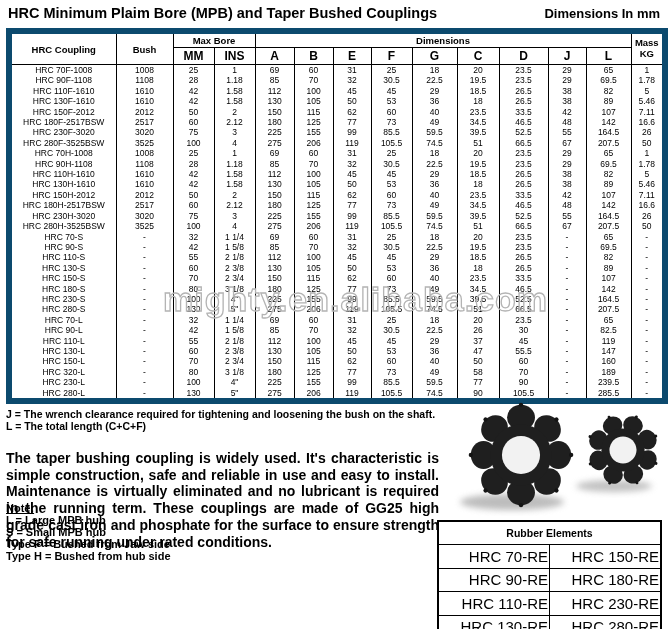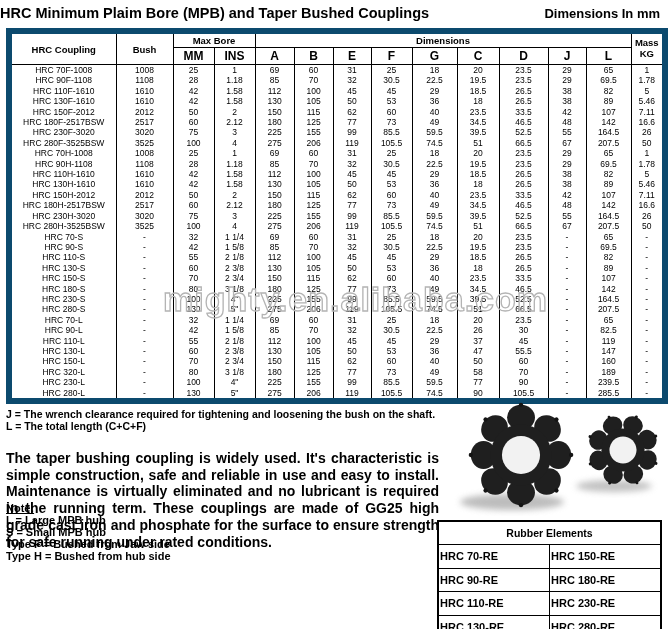--- a/index.html
+++ b/index.html
@@ -1,21 +1,21 @@
 <!DOCTYPE html>
 <html><head>
 <meta charset="utf-8">
 <style>
   html,body{margin:0;padding:0;background:#fff;}
   .page{position:relative;width:668px;height:629px;background:#ffffff;
         font-family:"Liberation Sans",sans-serif;color:#000;overflow:hidden;}
 
   
   .title-row{display:flex;justify-content:space-between;align-items:center;
-             padding:5px 8px 0 0;}
+             padding:5px 8px 0 8px;}
   .doc-title{font-size:14.5px;font-weight:bold;white-space:nowrap;}
   .doc-units{font-size:13px;font-weight:bold;white-space:nowrap;}
 
   
   table.main{border-collapse:collapse;table-layout:fixed;margin:7px 0 0 6px;
              width:656px;border:6px solid #0c4a6e;}
   table.main th{border:1px solid #000;font-weight:bold;padding:0;text-align:center;
                 font-size:9.5px;overflow:hidden;white-space:nowrap;}
   table.main thead tr.grp th{height:13px;}
   table.main thead tr.sub th{height:16px;font-size:12px;}
@@ -33,22 +33,22 @@
   
   .note-block{position:absolute;left:6px;top:502px;font-size:11px;font-weight:bold;
               line-height:12px;}
   .note-title{text-decoration:underline;}
 
   
   table.rubber{position:absolute;left:437px;top:520px;border-collapse:collapse;
                table-layout:fixed;width:225px;border:2px solid #000;}
   table.rubber th{border:1px solid #000;height:20px;font-size:10.5px;font-weight:bold;
                   text-align:center;}
-  table.rubber td{border:1px solid #000;height:20.5px;font-size:11px;font-weight:bold;
-                  text-align:left;}
+  table.rubber td{border:1px solid #000;height:20.5px;font-size:15px;font-weight:normal;
+                  text-align:right;}
 
   
   .photo{position:absolute;left:436px;top:398px;width:232px;height:118px;}
 
   
   .watermark{position:absolute;left:116px;top:280px;font-size:34px;font-weight:bold;
              letter-spacing:1px;white-space:nowrap;color:rgba(165,165,165,0.45);
              pointer-events:none;z-index:5;padding-left:47px;}
   @supports (-webkit-text-stroke: 1px #000){
     .watermark{color:rgba(255,255,255,0.08);-webkit-text-stroke:1.3px #b4b4b4;}

